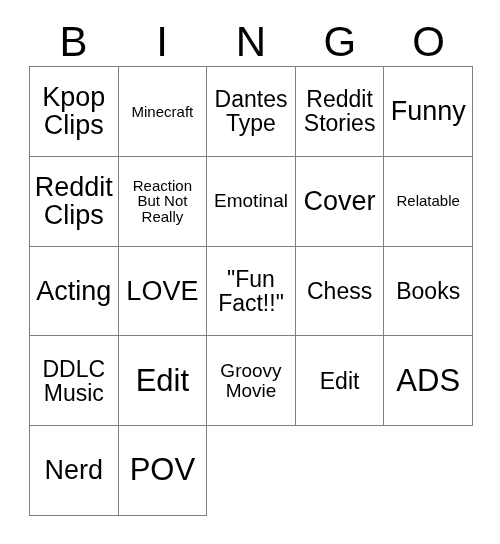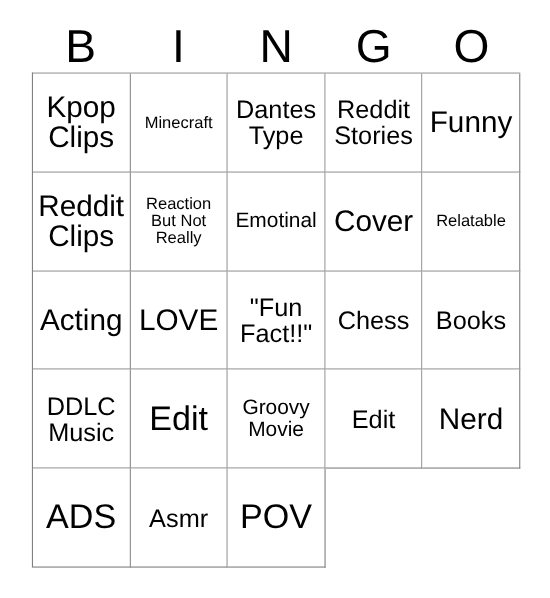--- a/index.html
+++ b/index.html
@@ -150,27 +150,24 @@
       </div>
       <div class="bingo-cell sz-xl">
         <span class="cell-text">Edit</span>
       </div>
       <div class="bingo-cell sz-sm">
         <span class="cell-text">Groovy Movie</span>
       </div>
       <div class="bingo-cell sz-md">
         <span class="cell-text">Edit</span>
       </div>
-      <div class="bingo-cell sz-lg">
-        <span class="cell-text">Nerd</span>
-      </div>
       <div class="bingo-cell sz-xl">
         <span class="cell-text">ADS</span>
       </div>
-      <div class="bingo-cell sz-md">
-        <span class="cell-text">Asmr</span>
+      <div class="bingo-cell sz-lg">
+        <span class="cell-text">Nerd</span>
       </div>
       <div class="bingo-cell sz-xl">
         <span class="cell-text">POV</span>
       </div>
     </div>
 
 </div>
 
 </body></html>

